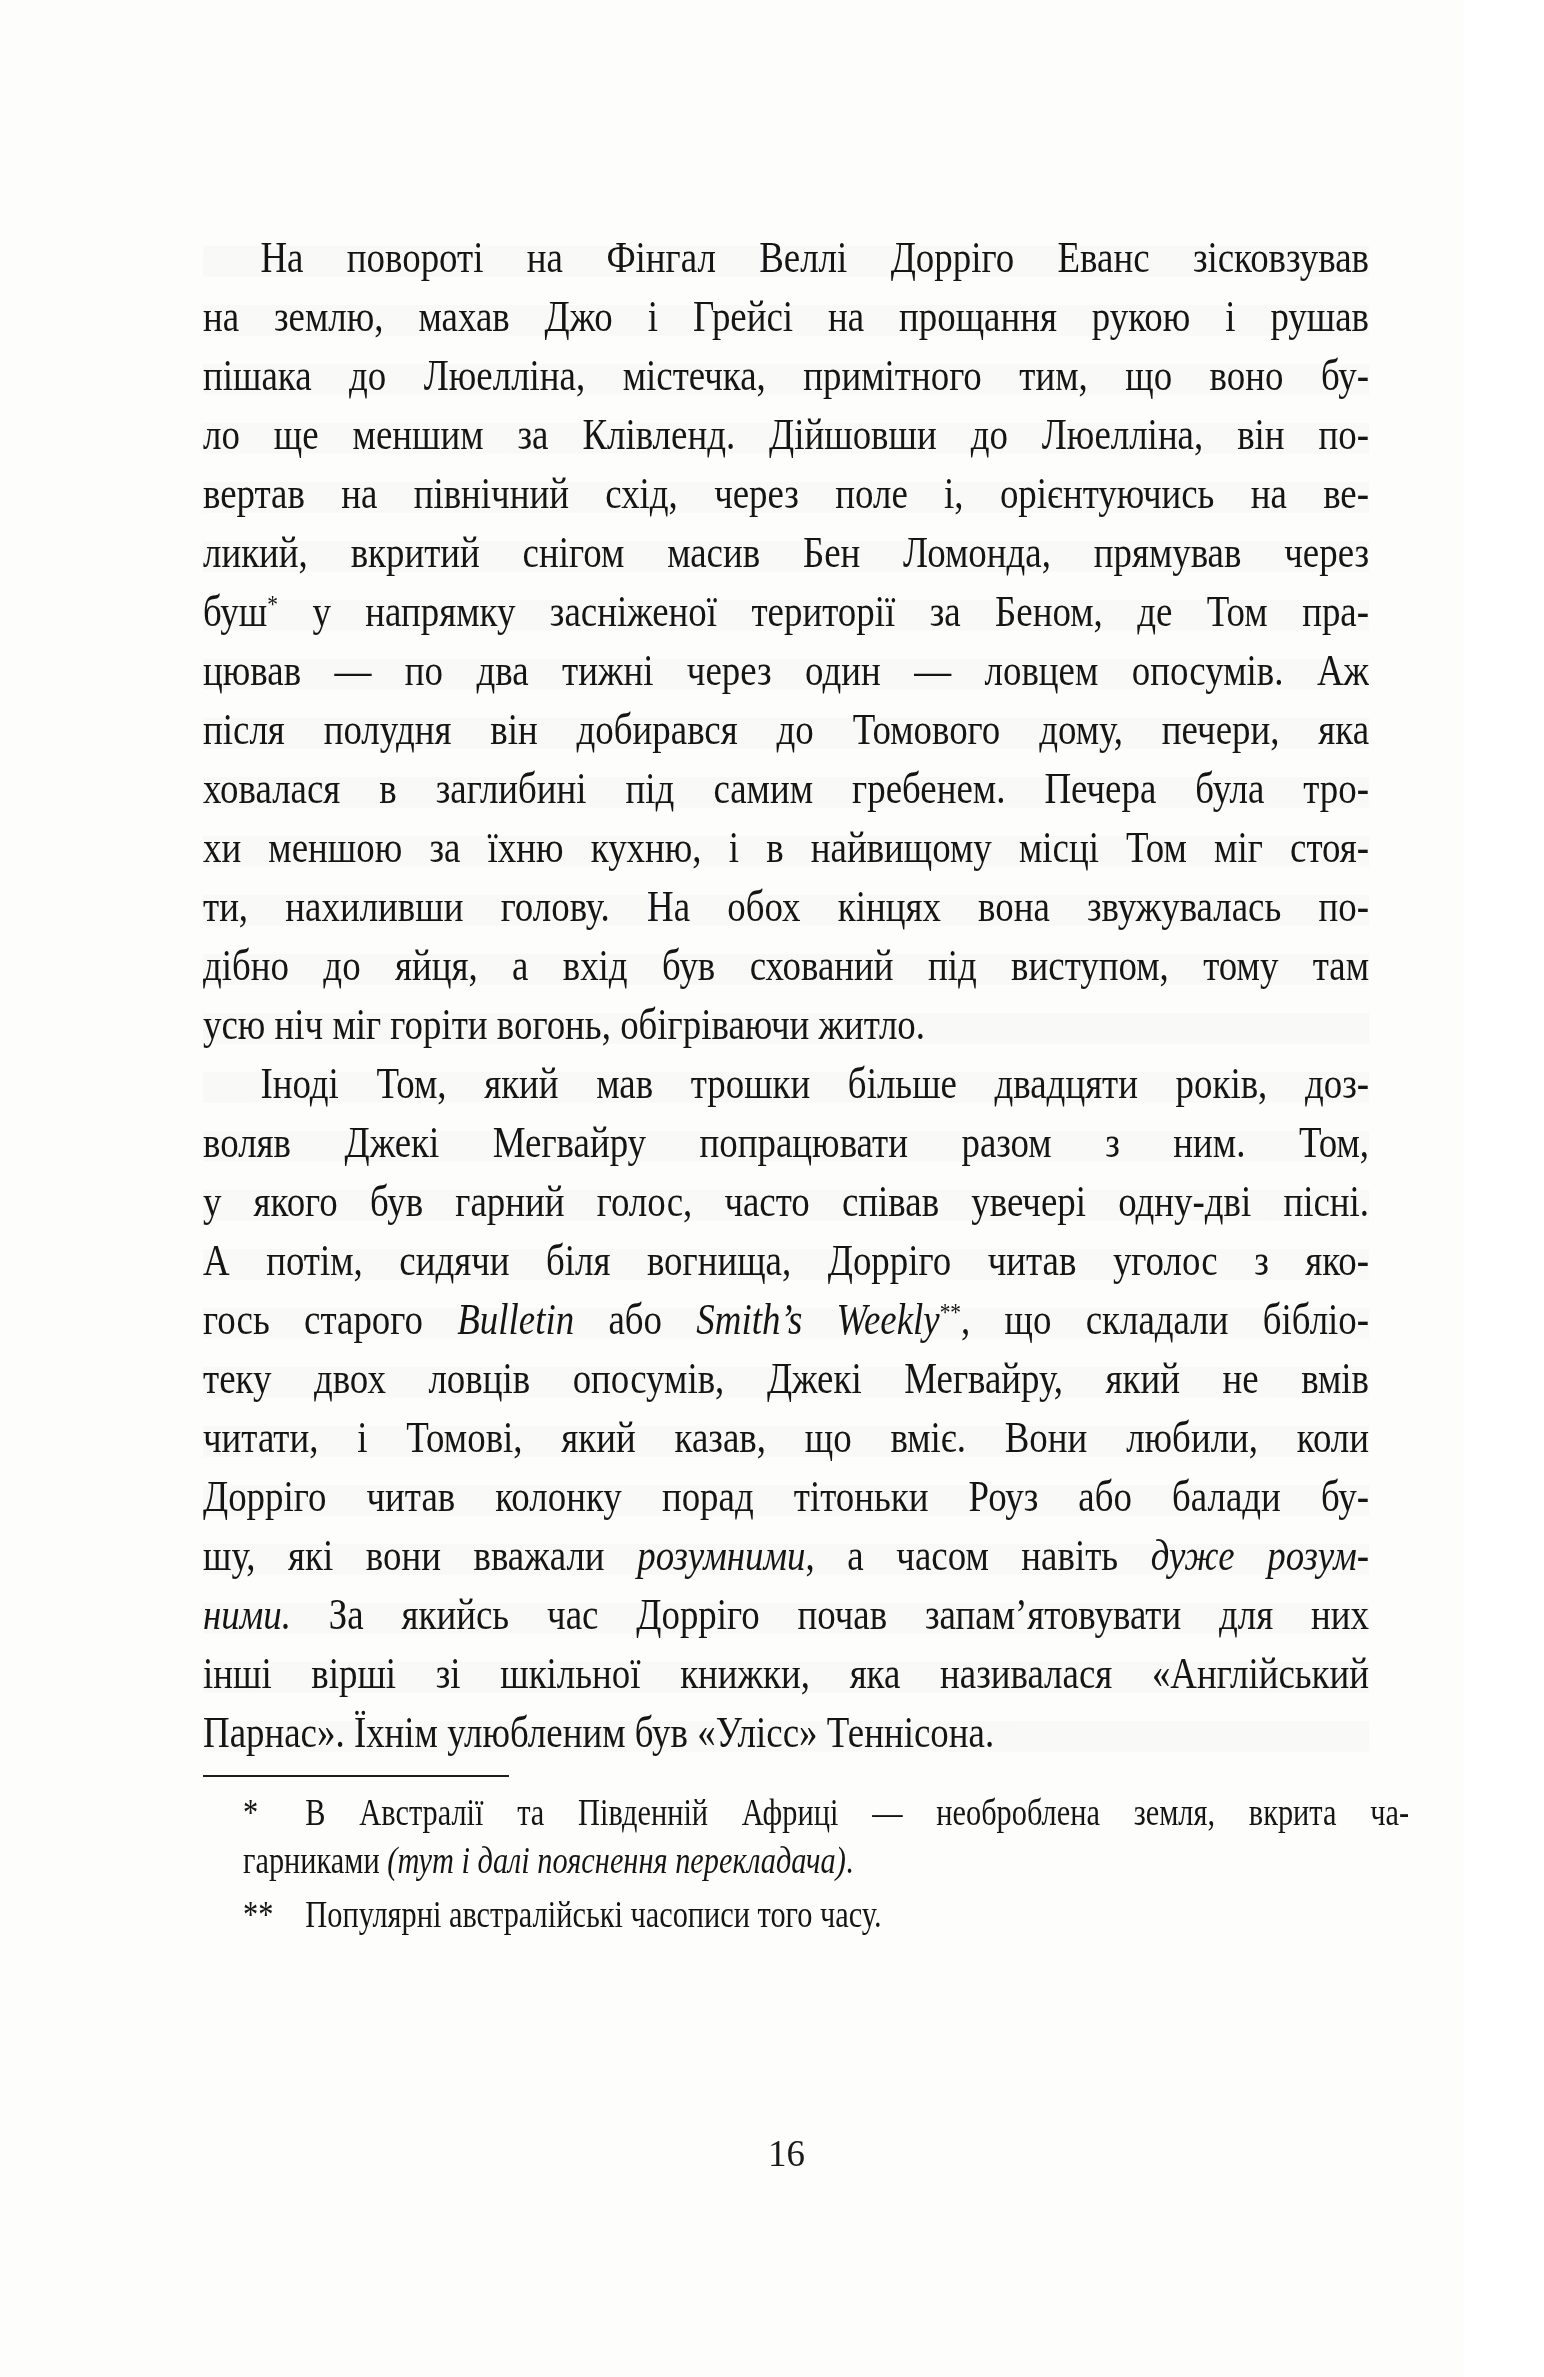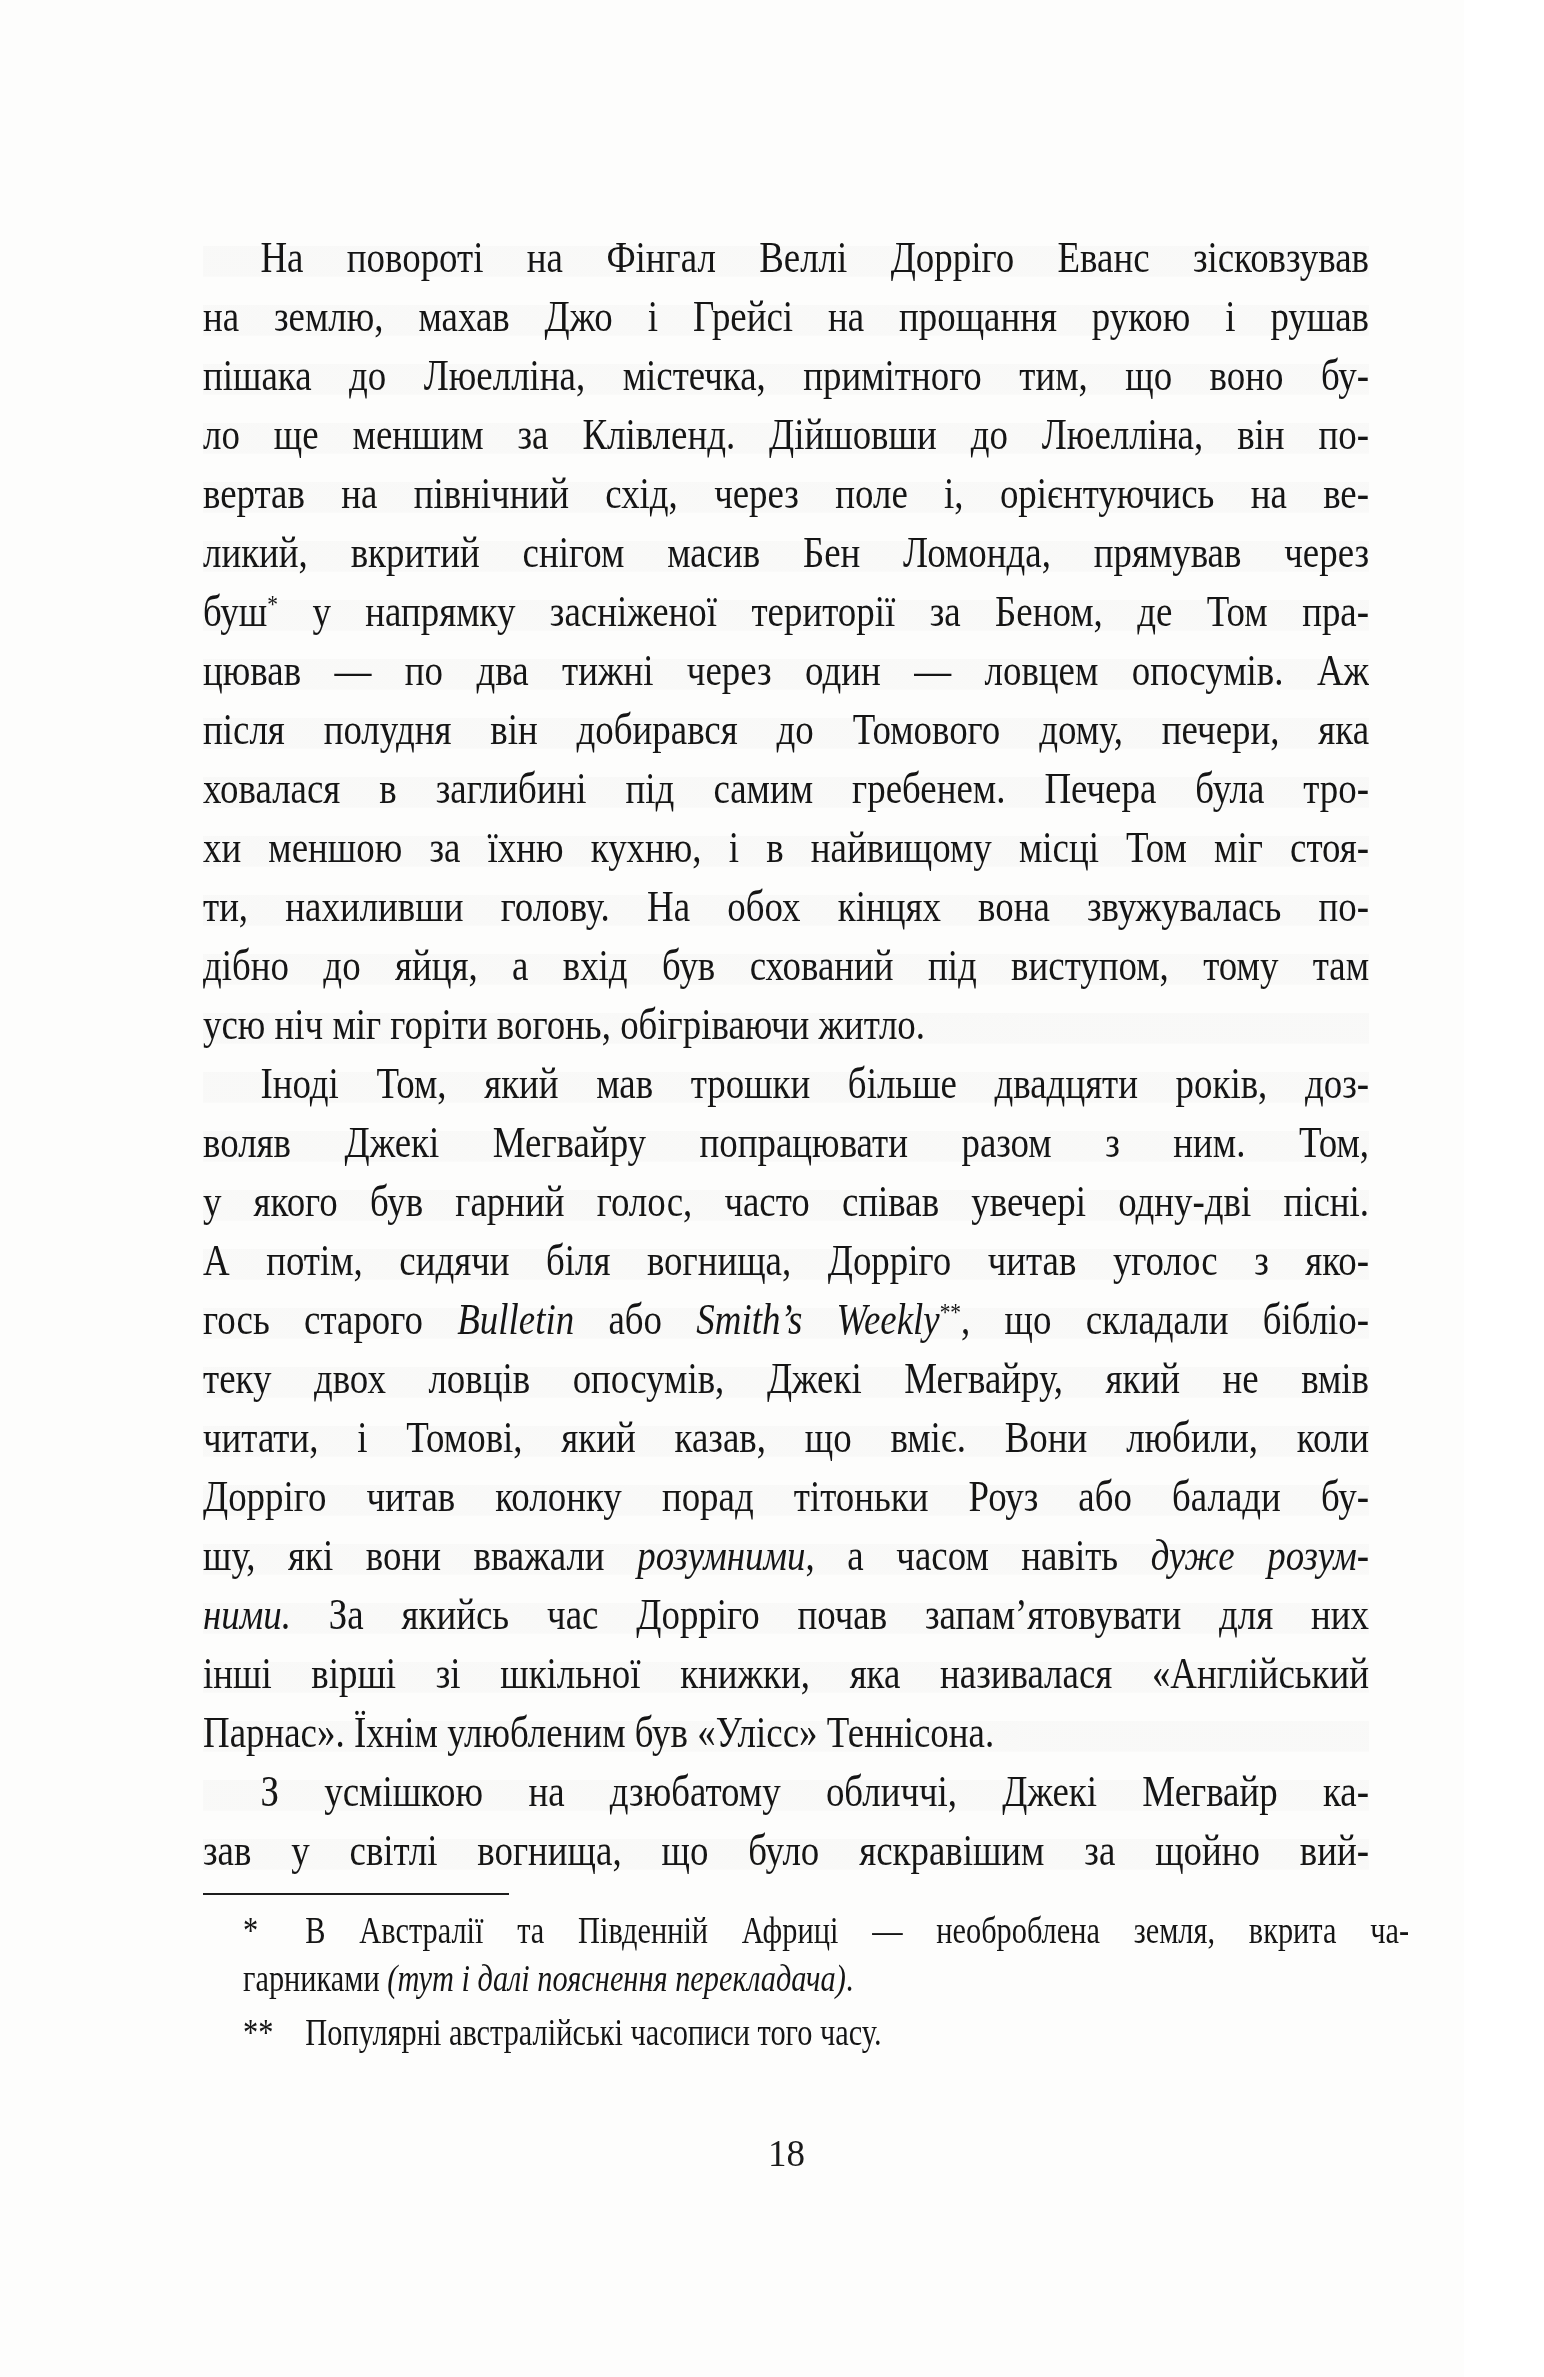--- a/index.html
+++ b/index.html
@@ -97,33 +97,29 @@
           <div class="line"><span>А потім, сидячи біля вогнища, Дорріго читав уголос з яко-</span></div>
           <div class="line"><span>гось старого </span><em>Bulletin</em><span> або </span><em>Smith’s Weekly</em><sup>**</sup><span>, що складали бібліо-</span></div>
           <div class="line"><span>теку двох ловців опосумів, Джекі Мегвайру, який не вмів</span></div>
           <div class="line"><span>читати, і Томові, який казав, що вміє. Вони любили, коли</span></div>
           <div class="line"><span>Дорріго читав колонку порад тітоньки Роуз або балади бу-</span></div>
           <div class="line"><span>шу, які вони вважали </span><em>розумними</em><span>, а часом навіть </span><em>дуже розум-</em></div>
           <div class="line"><em>ними.</em><span> За якийсь час Дорріго почав запам’ятовувати для них</span></div>
           <div class="line"><span>інші вірші зі шкільної книжки, яка називалася «Англійський</span></div>
           <div class="line last"><span>Парнас». Їхнім улюбленим був «Улісс» Теннісона.</span></div>
         </div>
-        <div class="para">
-          <div class="line indent"><span>З усмішкою на дзюбатому обличчі, Джекі Мегвайр ка-</span></div>
-          <div class="line"><span>зав у світлі вогнища, що було яскравішим за щойно вий-</span></div>
-        </div>
       </div>
     <section class="footnotes">
       <hr class="fn-rule">
       <div>
           <div class="fn">
             <div class="line"><span class="marker">*</span><span>В Австралії та Південній Африці — необроблена земля, вкрита ча-</span></div>
             <div class="line last"><span>гарниками </span><em>(тут і далі пояснення перекладача)</em><span>.</span></div>
           </div>
           <div class="fn">
             <div class="line last"><span class="marker">**</span><span>Популярні австралійські часописи того часу.</span></div>
           </div>
         </div>
     </section>
   </main>
-  <div class="page-number">18</div>
+  <div class="page-number">16</div>
 </div>
 
 
 </body></html>

